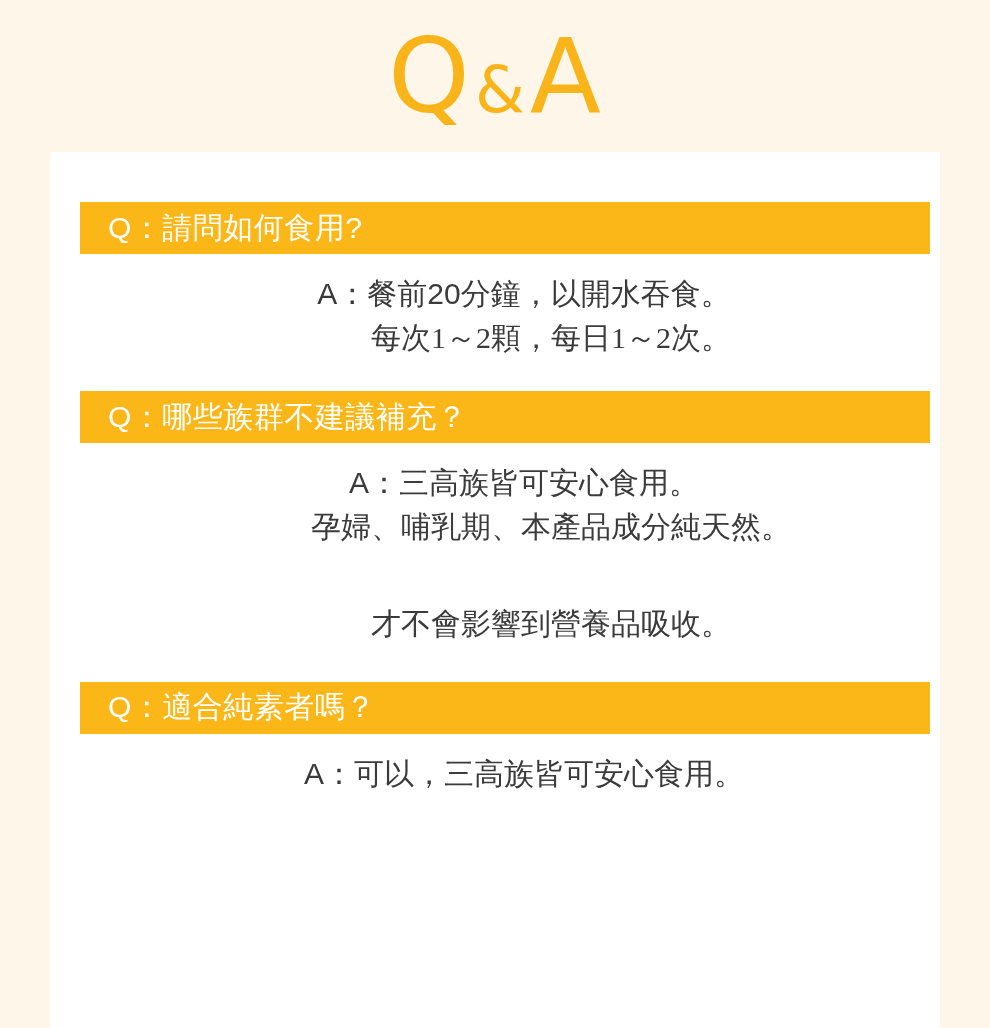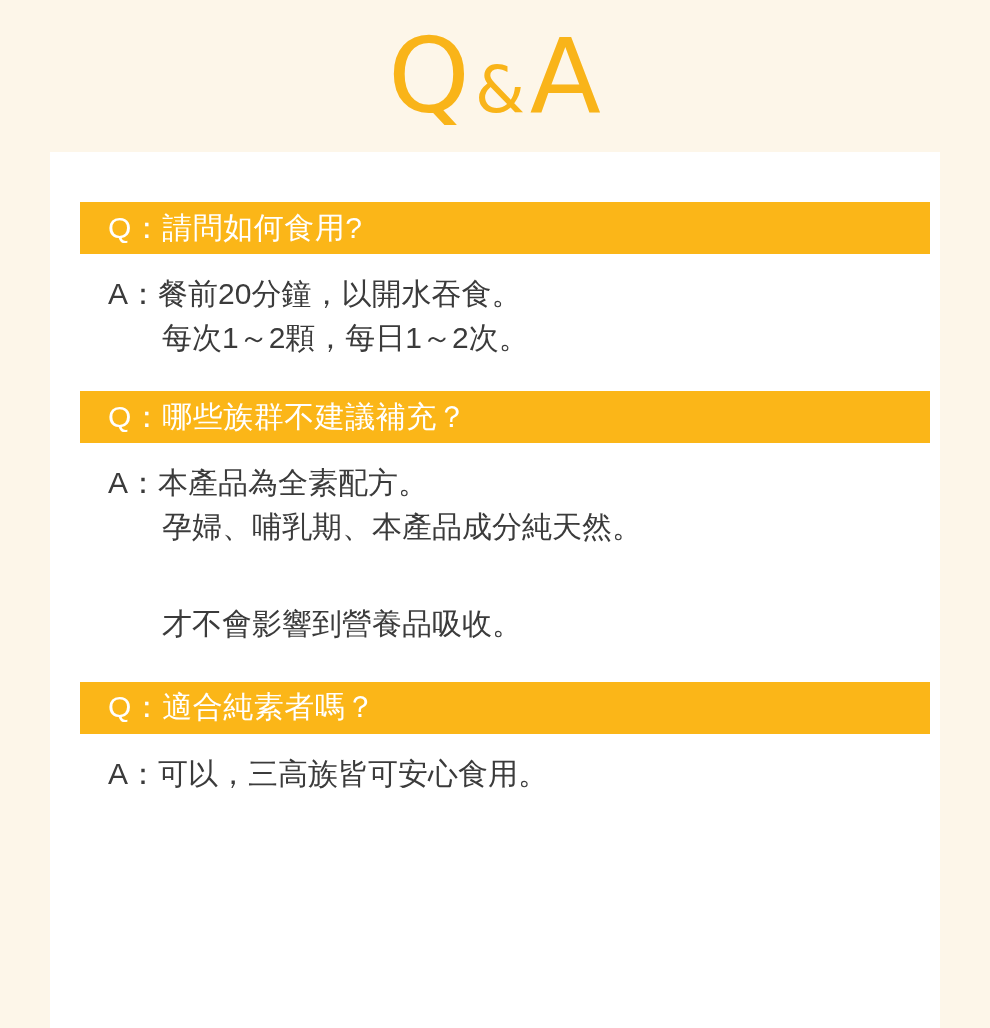--- a/index.html
+++ b/index.html
@@ -47,20 +47,21 @@
     top: 152px;
     width: 890px;
     height: 876px;
     background: #ffffff;
   }
   .qa-list {
     padding: 50px 0 0 0;
   }
   .qa-block {
     margin-bottom: 8px;
+    text-align: center;
   }
   .q-bar {
     background: #fbb618;
     height: 52px;
     display: flex;
     align-items: center;
     padding-left: 28px;
     box-sizing: border-box;
     margin-left: 30px;
     margin-right: 10px;
@@ -76,20 +77,21 @@
     padding: 18px 0 14px 58px;
   }
   .a-line {
     color: #3b3b3b;
     font-size: 30px;
     line-height: 1.45;
     white-space: nowrap;
   }
   .a-line.indent {
     padding-left: 54px;
+    font-family: Liberation Serif, serif;
   }
   .qa-block.last .a-block {
     padding-bottom: 0;
   }
   .spacer-1 { height: 10px; }
   .spacer-2 { height: 14px; }
 </style>
 </head>
 <body>
 
@@ -116,21 +118,21 @@
         </div>
       </div>
 
       <div class="spacer-1"></div>
 
       <div class="qa-block">
         <div class="q-bar">
           <span class="q-text">Q：哪些族群不建議補充？</span>
         </div>
         <div class="a-block">
-          <div class="a-line">A：本產品為全素配方。</div>
+          <div class="a-line">A：三高族皆可安心食用。</div>
           <div class="a-line indent">孕婦、哺乳期、本產品成分純天然。</div>
         </div>
       </div>
 
       <div class="spacer-2"></div>
 
       <div class="qa-block">
         <div class="a-block">
           <div class="a-line indent">才不會影響到營養品吸收。</div>
         </div>

